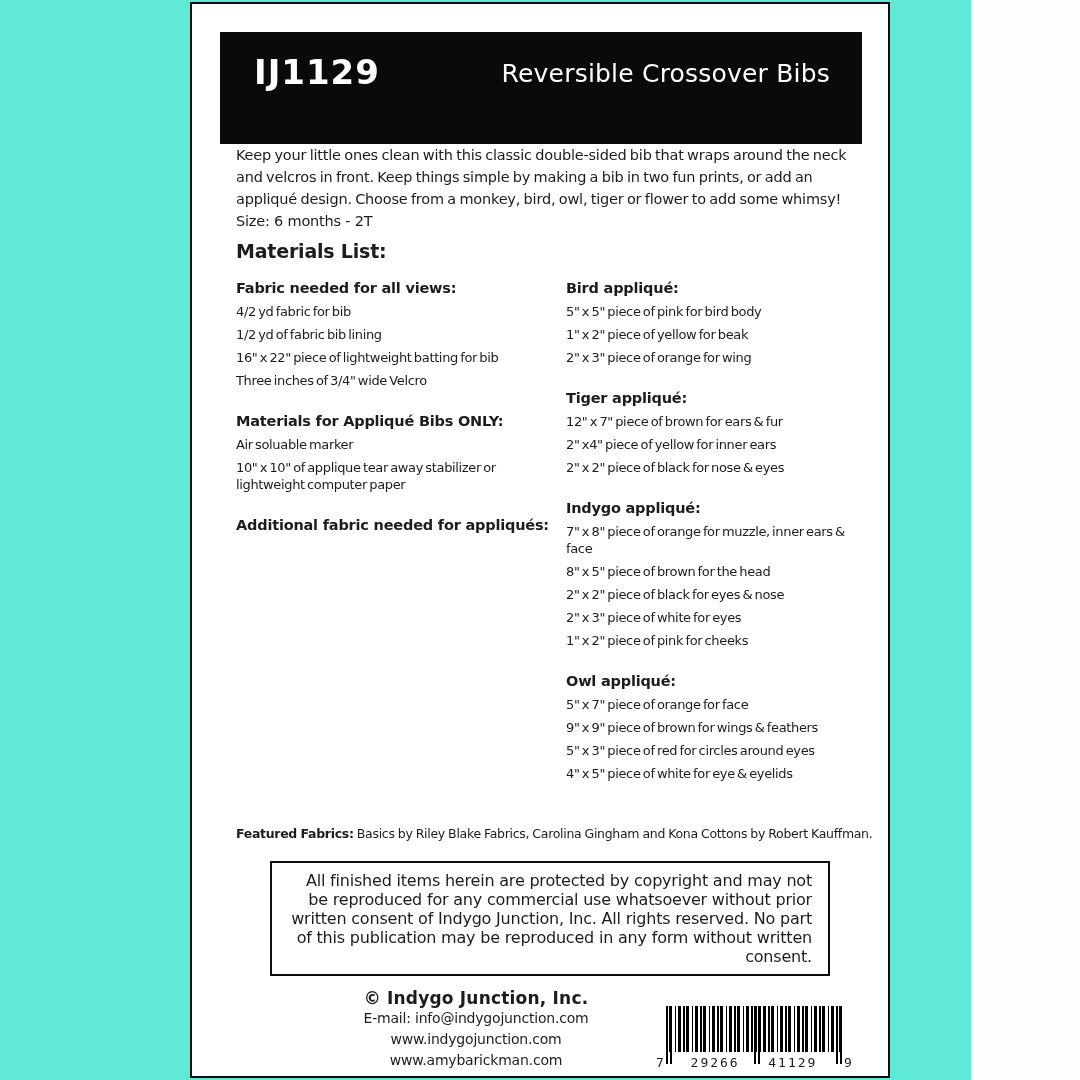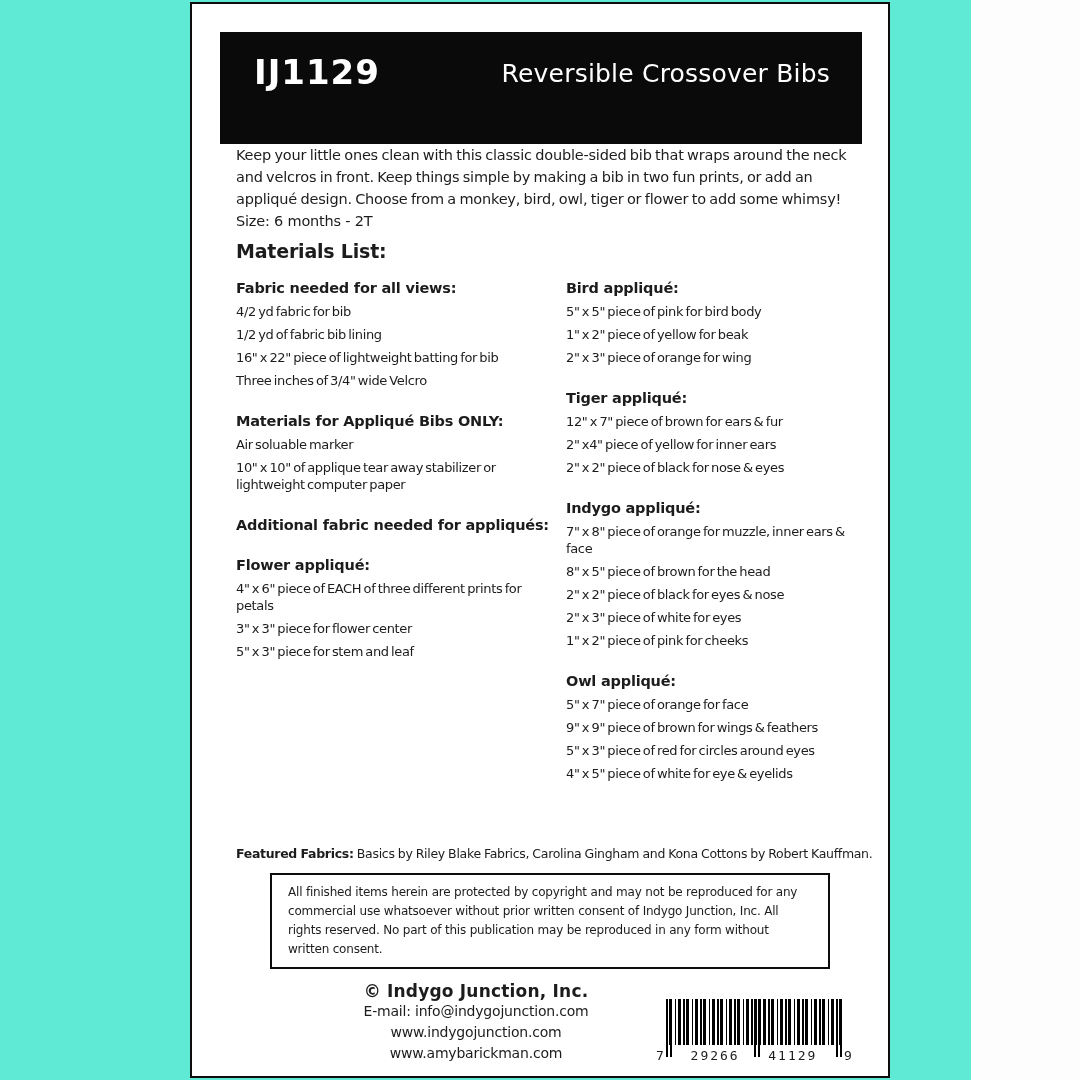--- a/index.html
+++ b/index.html
@@ -29,27 +29,27 @@
   .materials-heading { margin-top:8px; font-size:19px; font-weight:bold; letter-spacing:-0.2px; }
 
   .columns { display:flex; gap:14px; margin-top:18px; min-height:482px; align-items:flex-start; }
   .col-left  { width:316px; flex:none; }
   .col-right { flex:1; min-width:0; }
 
   .section { margin-bottom:24px; }
   .sec-heading { font-size:14.5px; font-weight:bold; margin-bottom:7px; letter-spacing:-0.2px; }
   .sec-item { font-size:13px; line-height:17px; margin-bottom:6px; letter-spacing:-0.35px; word-spacing:-1.5px; }
 
-  .featured { margin-top:40px; font-size:12.5px; letter-spacing:-0.3px; word-spacing:-0.5px; white-space:nowrap; }
+  .featured { margin-top:20px; font-size:12.5px; letter-spacing:-0.3px; word-spacing:-0.5px; white-space:nowrap; }
   .featured .label { font-weight:bold; }
 
   .copyright-box {
-    margin:12px auto 0; width:560px; border:2px solid #0d0d0d;
-    padding:8px 16px; text-align:left;
-    font-size:12px; line-height:19px; letter-spacing:-0.2px;
+    margin:20px auto 0; width:560px; border:2px solid #0d0d0d;
+    padding:8px 16px; text-align:right;
+    font-size:16px; line-height:19px; letter-spacing:-0.2px;
   }
 
   .footer { position:relative; margin-top:12px; height:120px; }
   .footer-center { position:absolute; left:40px; top:0; width:400px; text-align:center; }
   .company { font-size:17px; font-weight:bold; letter-spacing:0.2px; }
   .contact-line { font-size:14px; line-height:21px; letter-spacing:-0.2px; }
 
   .barcode { position:absolute; right:10px; top:18px; width:200px; height:68px; background:#fff; }
   .bars {
     position:absolute; left:12px; right:12px; top:0; height:46px;
@@ -111,29 +111,20 @@
               </div>
             </div>
 
             <div class="section">
               <div class="sec-heading">Additional fabric needed for appliqués:</div>
               <div>
                 
               </div>
             </div>
 
-            <div class="section">
-              <div class="sec-heading">Flower appliqué:</div>
-              <div>
-
-              <div class="sec-item">4" x 6" piece of EACH of three different prints for petals</div>
-                <div class="sec-item">3" x 3" piece for flower center</div>
-                <div class="sec-item">5" x 3" piece for stem and leaf</div>
-              </div>
-            </div>
           </div>
         <div class="col-right">
 
             <div class="section">
               <div class="sec-heading">Bird appliqué:</div>
               <div>
 
               <div class="sec-item">5" x 5" piece of pink for bird body</div>
                 <div class="sec-item">1" x 2" piece of yellow for beak</div>
                 <div class="sec-item">2" x 3" piece of orange for wing</div>

